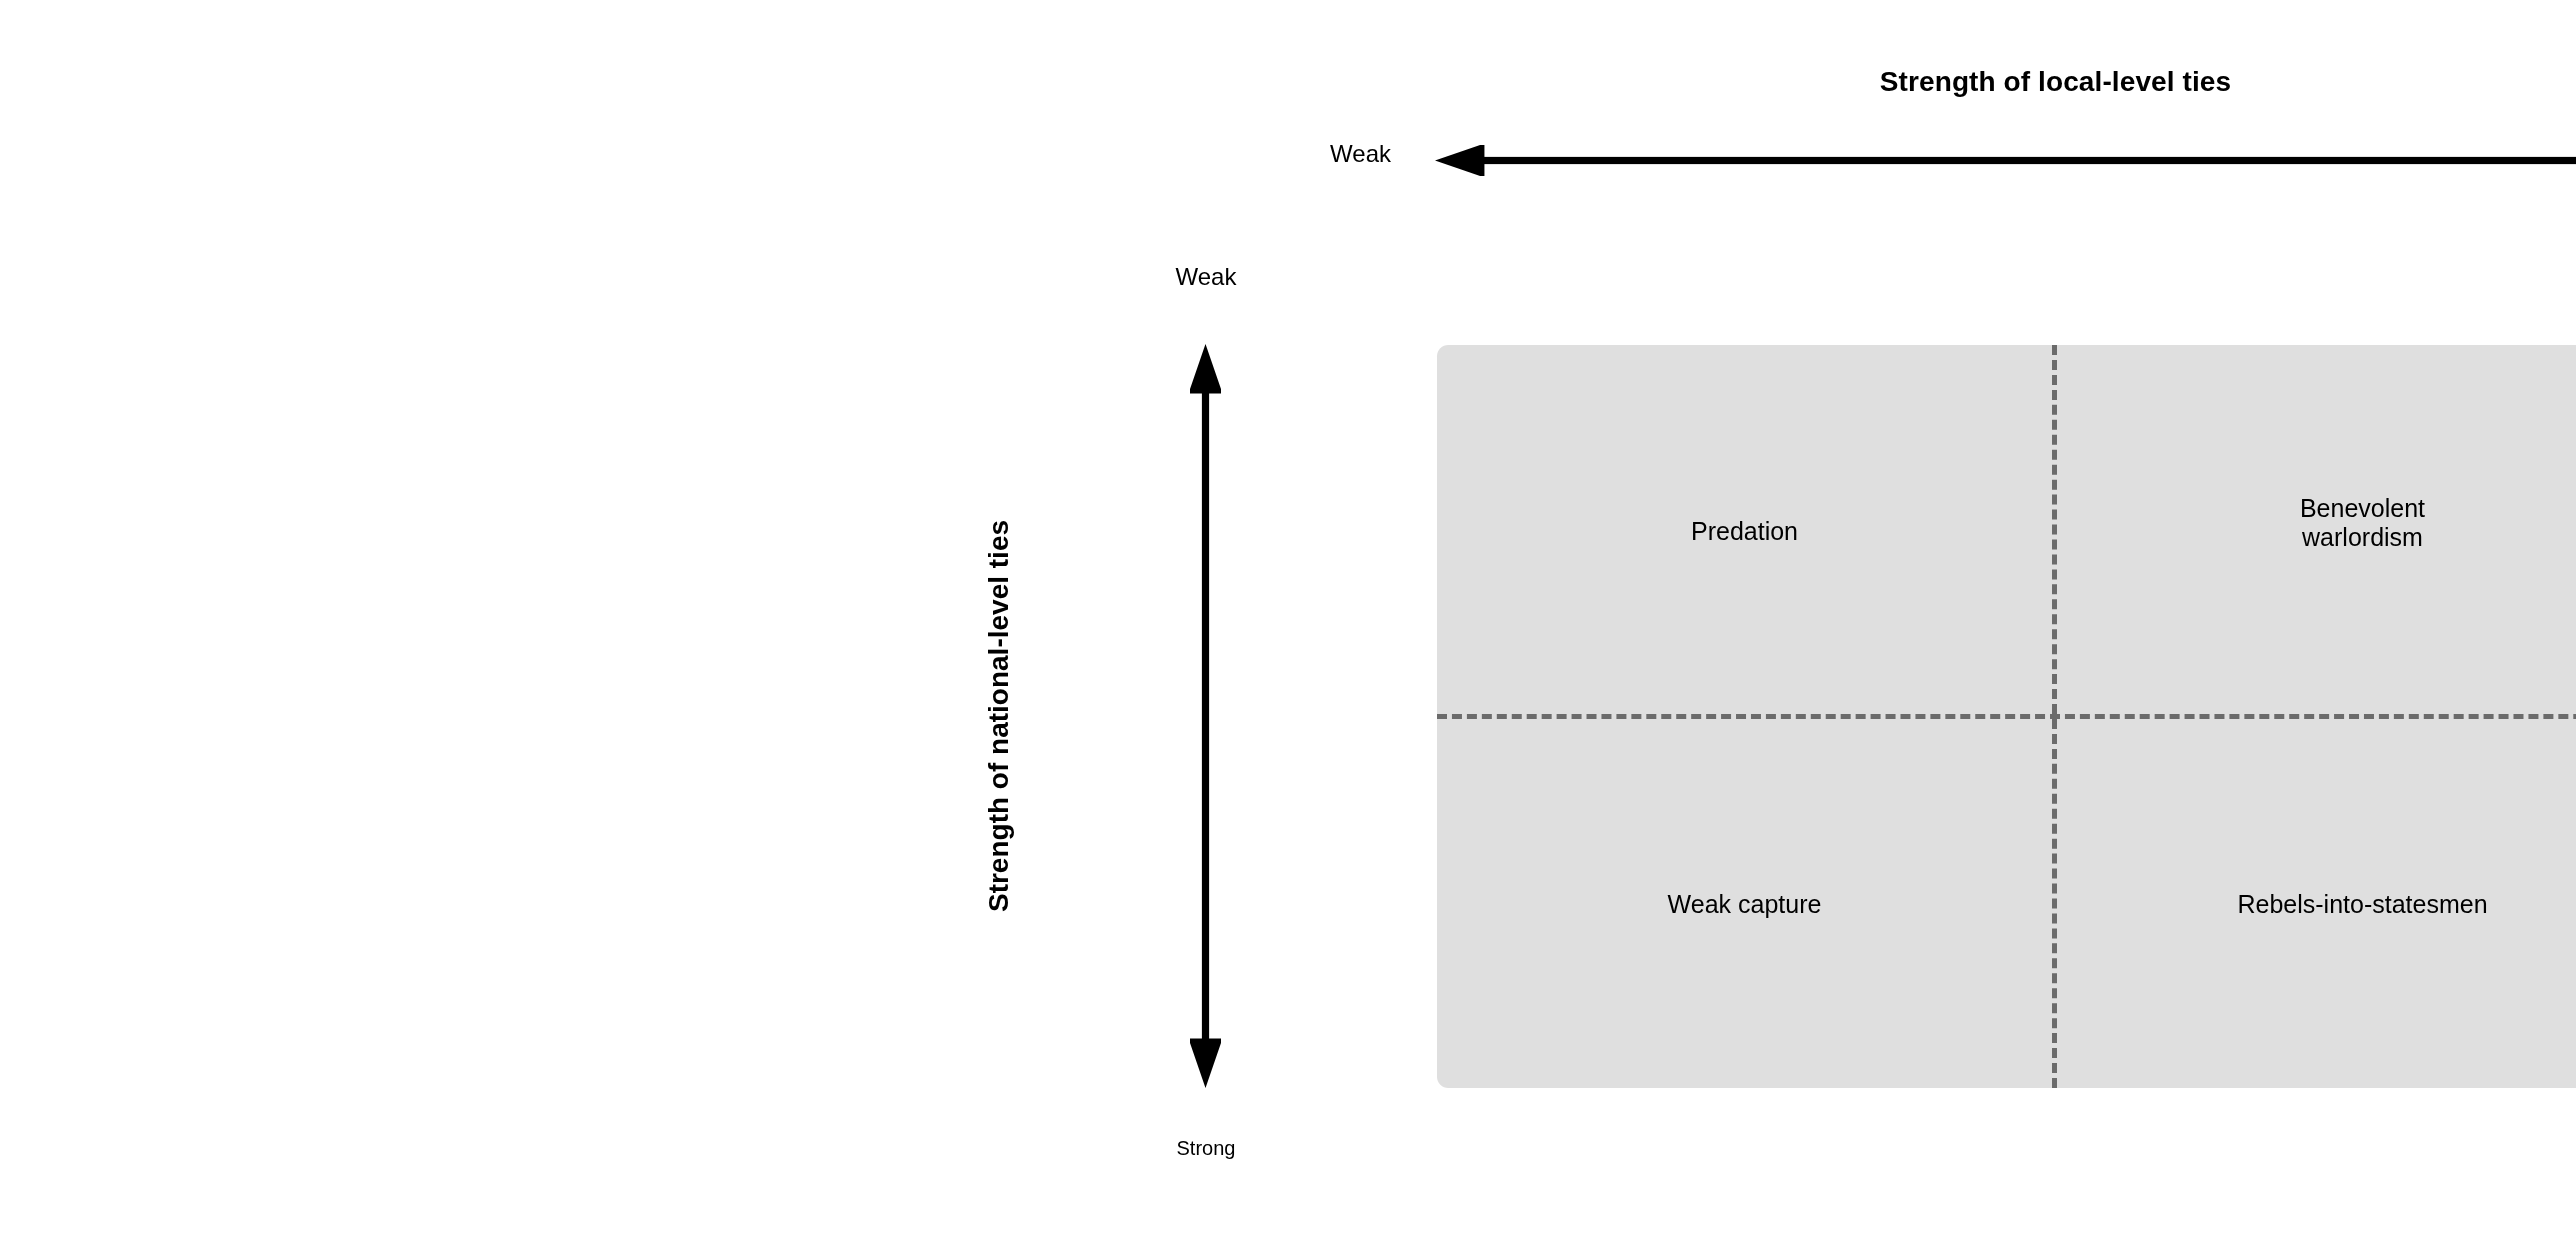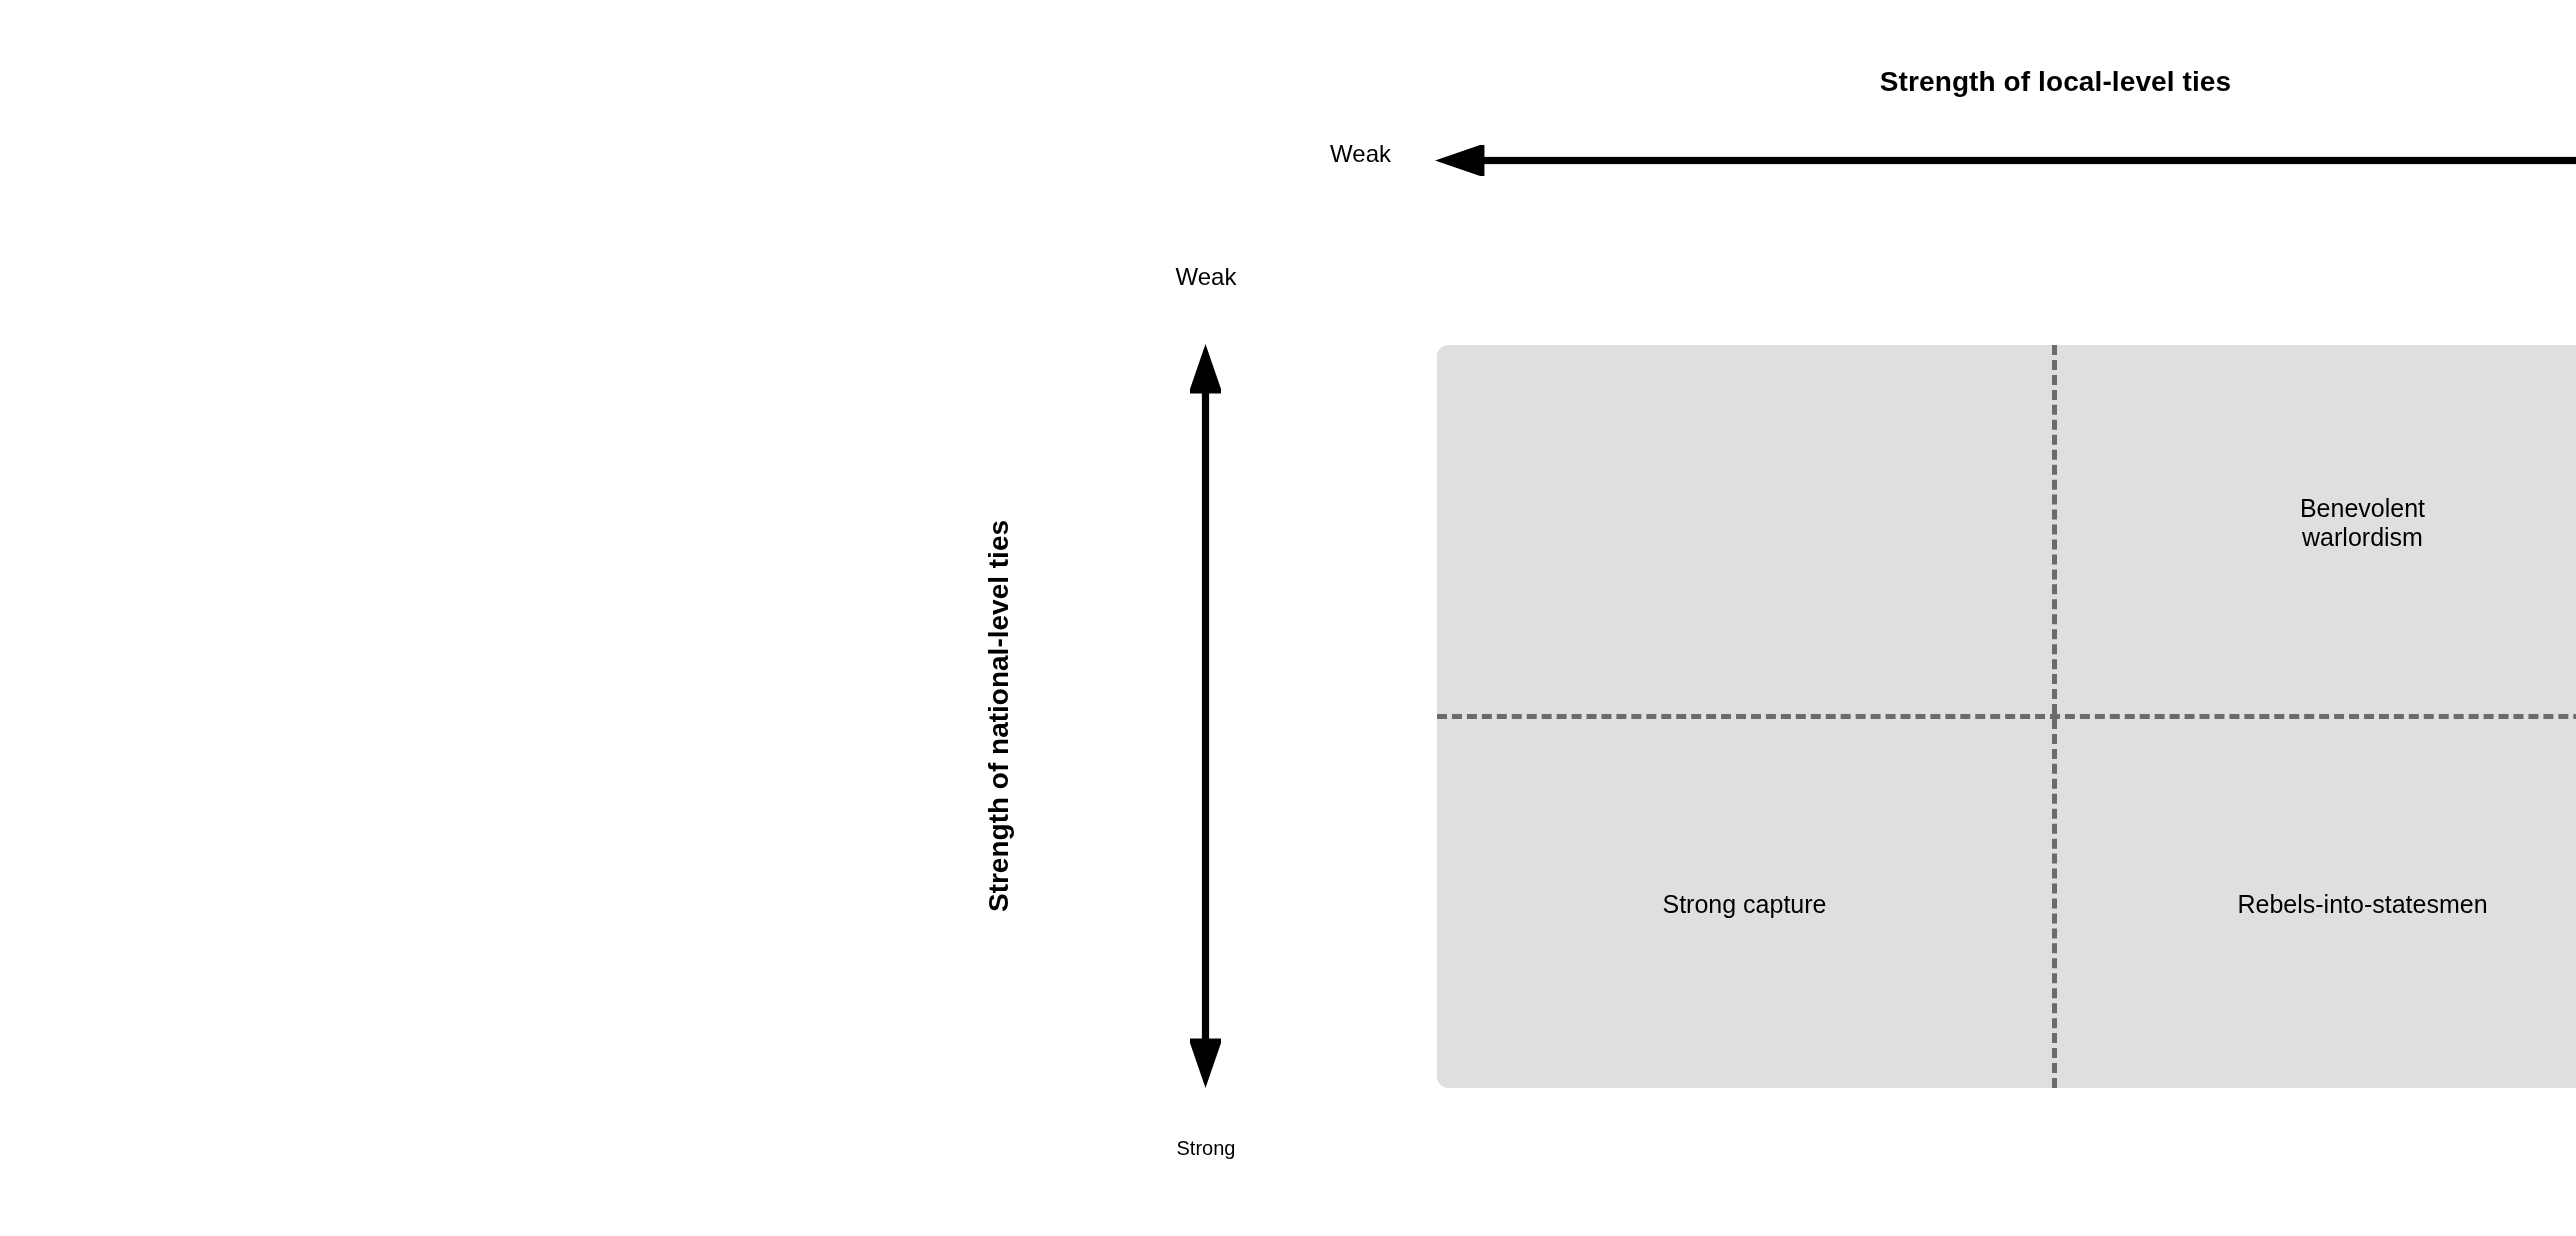--- a/index.html
+++ b/index.html
@@ -181,24 +181,25 @@
   </div>
 
   <div id="y-label-strong">Strong</div>
 
   <div id="matrix-panel">
 
     <div id="divider-vertical" class="divider"></div>
 
     <div id="divider-horizontal" class="divider"></div>
 
+    <div id="quadrant-label-predation" class="quadrant-label">Predation</div>
 
     <div id="quadrant-label-benevolent-warlordism" class="quadrant-label">Benevolent
 warlordism</div>
 
-    <div id="quadrant-label-state-capture" class="quadrant-label">Strong capture</div>
+    <div id="quadrant-label-state-capture" class="quadrant-label">Weak capture</div>
 
     <div id="quadrant-label-rebels-into-statesmen" class="quadrant-label">Rebels-into-statesmen</div>
 
   </div>
 
 </div>
 
 
 </body></html>

